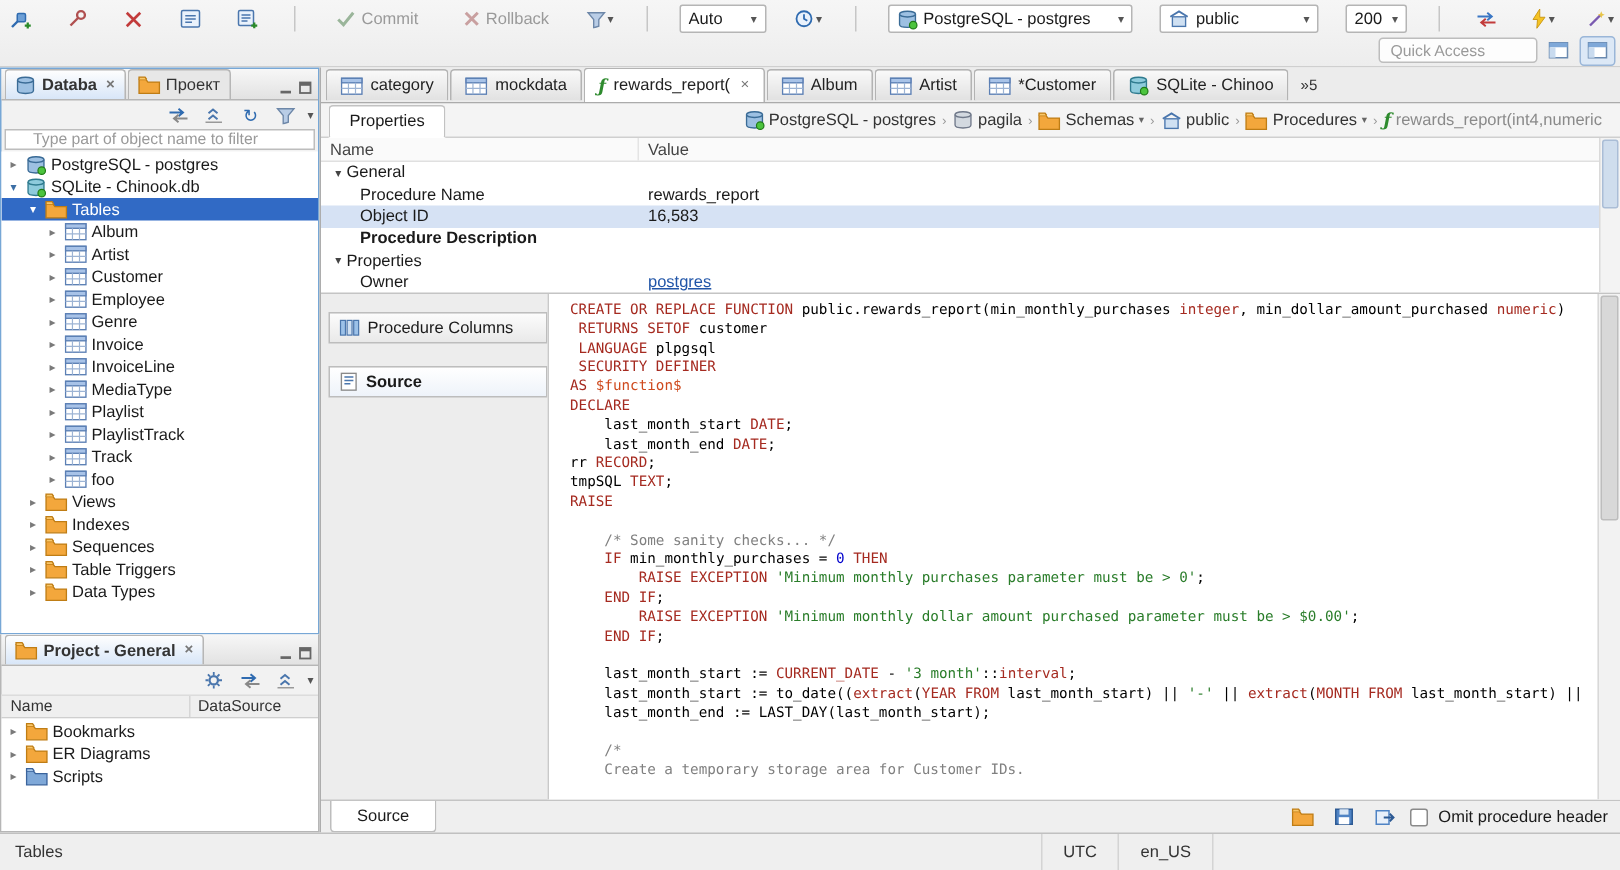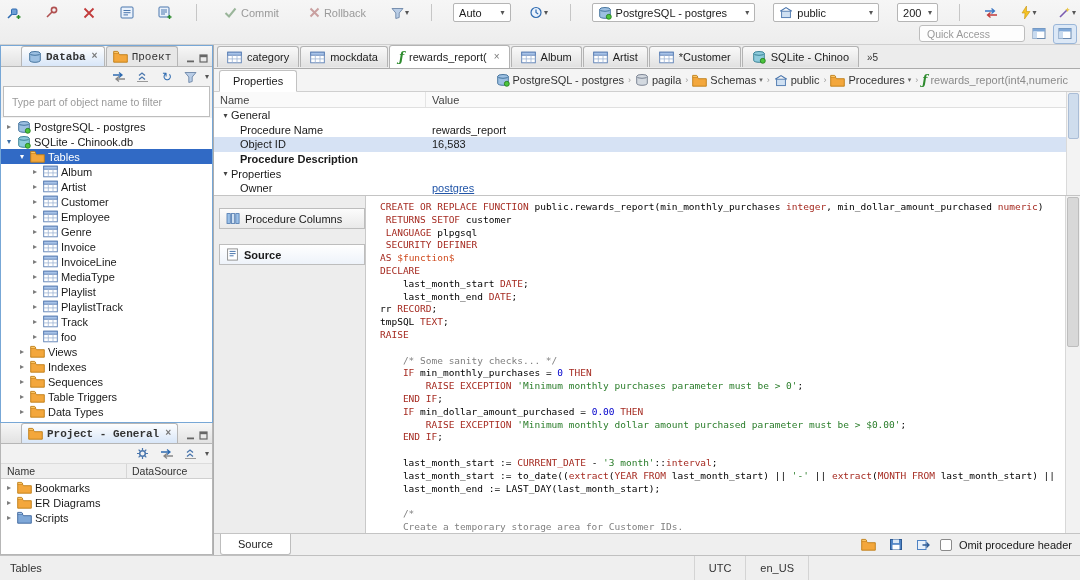--- a/index.html
+++ b/index.html
@@ -23,27 +23,27 @@
   .caret { font-size:8px; color:#555; flex:none; }
   .qa { width:106px; height:17px; border:1px solid #bdbdbd; border-radius:3px; background:#fdfdfd; font:10.5px "Liberation Sans",sans-serif; padding:0 7px; color:#333; }
   .qa::placeholder { color:#9a9a9a; }
   input::placeholder { color:#9a9a9a; }
   .pressedbox { display:flex; align-items:center; padding:1px 4px; border:1px solid #9ab6d8; background:#dce8f6; border-radius:3px; height:20px; }
 
   
   .leftcol { position:absolute; left:0; top:45px; width:213px; bottom:25px; display:flex; flex-direction:column; background:#f2f2f2; }
   .navigator { height:378px; flex:none; display:flex; flex-direction:column; border:1px solid #77a7d6; background:#f2f2f2; min-height:0; }
   .project { flex:1; display:flex; flex-direction:column; border:1px solid #b6b6b6; border-top:none; background:#f2f2f2; min-height:0; }
-  .ptabs { height:21px; flex:none; display:flex; align-items:flex-end; background:linear-gradient(#f7f7f7,#e2e2e2); border-bottom:1px solid #b6b6b6; padding-left:20px;font-family:Liberation Mono, monospace; }
+  .ptabs { height:21px; flex:none; display:flex; align-items:flex-end; background:linear-gradient(#f7f7f7,#e2e2e2); border-bottom:1px solid #b6b6b6; padding-left:2px; }
   .ptab { display:flex; align-items:center; gap:4px; height:20px; padding:0 6px; border:1px solid #b6b6b6; border-bottom:none; border-radius:3px 3px 0 0; background:#e7e7e7; color:#333; white-space:nowrap; margin-right:1px; }
   .ptab.active { background:linear-gradient(#fefefe,#d8e6f8); font-weight:bold; }
   .x { color:#777; font-size:10px; margin-left:2px; line-height:1; }
   .winbtns { margin-left:auto; display:flex; gap:4px; align-items:center; padding:0 4px 3px 0; }
   .ntools { height:19px; flex:none; display:flex; align-items:center; justify-content:flex-end; gap:4px; padding:0 3px; }
-  .filter { height:31px; flex:none; margin:0 2px 1px 2px; border:1px solid #bdbdbd; background:#fff; font:10.5px "Liberation Sans",sans-serif; padding:0 8px; }
+  .filter { height:14px; flex:none; margin:0 2px 1px 2px; border:1px solid #bdbdbd; background:#fff; font:10.5px "Liberation Sans",sans-serif; padding:0 18px; }
   .tree, .plist { flex:1; background:#fff; overflow:hidden; padding-top:1px; min-height:0; }
   .tree-row { height:15px; display:flex; align-items:center; gap:3px; white-space:nowrap; cursor:default; }
   .tw { width:10px; font-size:8px; color:#7a7a7a; text-align:center; flex:none; }
   .tw.exp { color:#3b6ea5; }
   .tree-row .lbl { font-size:11px; }
   .tree-row.sel { background:#316ac5; color:#fff; }
   .tree-row.sel .tw { color:#fff; }
   .ptools { height:19px; flex:none; display:flex; align-items:center; justify-content:flex-end; gap:4px; padding:0 3px; }
   .phead { height:16px; flex:none; display:flex; background:#efefef; border-top:1px solid #dcdcdc; border-bottom:1px solid #cfcfcf; color:#333; font-size:10.5px; }
   .pcol { width:126px; padding-left:6px; display:flex; align-items:center; border-right:1px solid #d6d6d6; }
@@ -880,21 +880,20 @@
           <div class="cl"><span class="tk-p">    last_month_start </span><span class="tk-k">DATE</span><span class="tk-p">;</span></div>
           <div class="cl"><span class="tk-p">    last_month_end </span><span class="tk-k">DATE</span><span class="tk-p">;</span></div>
           <div class="cl"><span class="tk-p">rr </span><span class="tk-k">RECORD</span><span class="tk-p">;</span></div>
           <div class="cl"><span class="tk-p">tmpSQL </span><span class="tk-k">TEXT</span><span class="tk-p">;</span></div>
           <div class="cl"><span class="tk-k">RAISE</span></div>
           <div class="cl">&nbsp;</div>
           <div class="cl"><span class="tk-c">    /* Some sanity checks... */</span></div>
           <div class="cl"><span class="tk-p">    </span><span class="tk-k">IF</span><span class="tk-p"> min_monthly_purchases = </span><span class="tk-n">0</span><span class="tk-p"> </span><span class="tk-k">THEN</span></div>
           <div class="cl"><span class="tk-p">        </span><span class="tk-k">RAISE EXCEPTION</span><span class="tk-p"> </span><span class="tk-s">'Minimum monthly purchases parameter must be &gt; 0'</span><span class="tk-p">;</span></div>
           <div class="cl"><span class="tk-p">    </span><span class="tk-k">END IF</span><span class="tk-p">;</span></div>
-          <div class="cl"><span class="tk-p">    </span><span class="tk-k">IF</span><span class="tk-p"> min_dollar_amount_purchased = </span><span class="tk-n">0.00</span><span class="tk-p"> </span><span class="tk-k">THEN</span></div>
           <div class="cl"><span class="tk-p">        </span><span class="tk-k">RAISE EXCEPTION</span><span class="tk-p"> </span><span class="tk-s">'Minimum monthly dollar amount purchased parameter must be &gt; $0.00'</span><span class="tk-p">;</span></div>
           <div class="cl"><span class="tk-p">    </span><span class="tk-k">END IF</span><span class="tk-p">;</span></div>
           <div class="cl">&nbsp;</div>
           <div class="cl"><span class="tk-p">    last_month_start := </span><span class="tk-k">CURRENT_DATE</span><span class="tk-p"> - </span><span class="tk-s">'3 month'</span><span class="tk-p">::</span><span class="tk-k">interval</span><span class="tk-p">;</span></div>
           <div class="cl"><span class="tk-p">    last_month_start := to_date((</span><span class="tk-k">extract</span><span class="tk-p">(</span><span class="tk-k">YEAR FROM</span><span class="tk-p"> last_month_start) || </span><span class="tk-s">'-'</span><span class="tk-p"> || </span><span class="tk-k">extract</span><span class="tk-p">(</span><span class="tk-k">MONTH FROM</span><span class="tk-p"> last_month_start) || </span><span class="tk-s">'-0</span></div>
           <div class="cl"><span class="tk-p">    last_month_end := LAST_DAY(last_month_start);</span></div>
           <div class="cl">&nbsp;</div>
           <div class="cl"><span class="tk-c">    /*</span></div>
           <div class="cl"><span class="tk-c">    Create a temporary storage area for Customer IDs.</span></div>
         </div>

